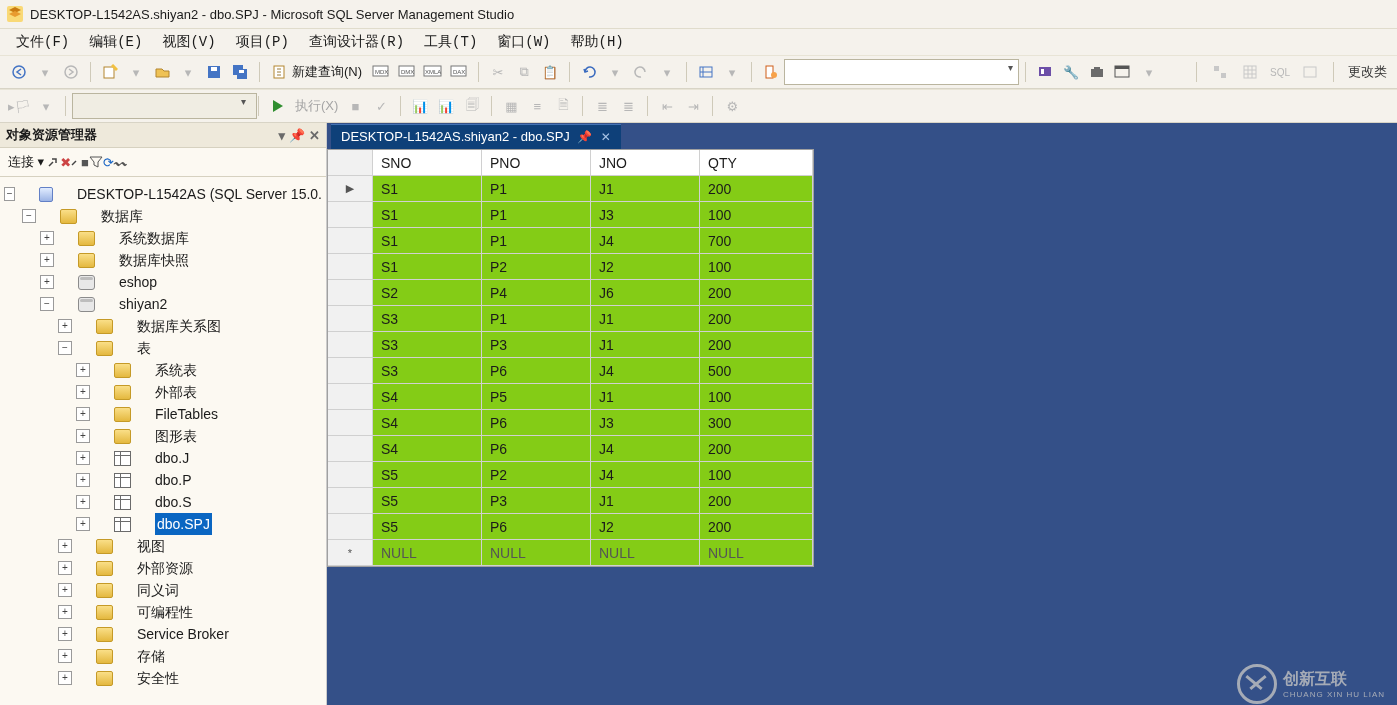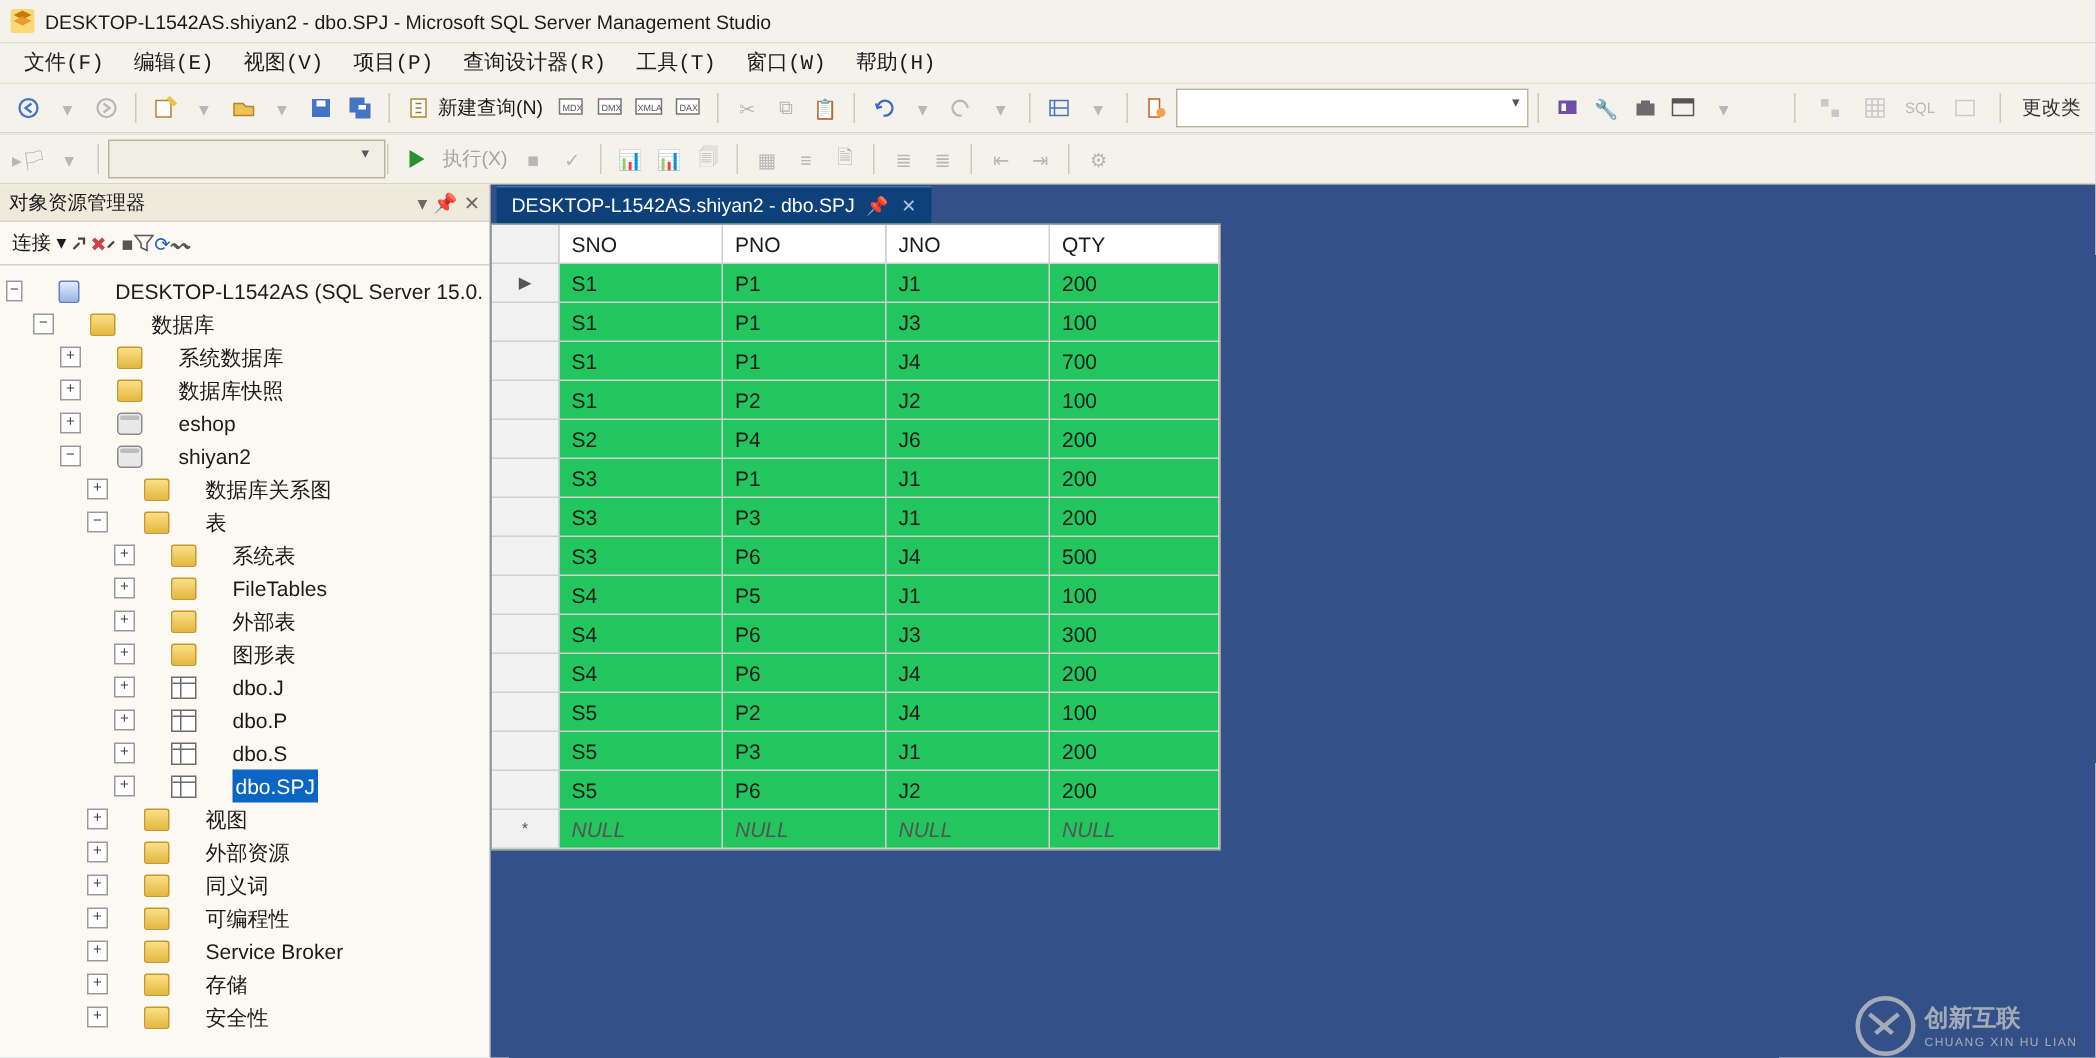--- a/index.html
+++ b/index.html
@@ -16,21 +16,21 @@
   .toolbar .sep { width:1px; height:20px; background:#cfcab9; margin:0 6px; }
   .toolbar .tb-label { margin:16px 4px; color:#333; }
   .toolbar .tb-label.disabled { color:#a5a5a5; }
   .toolbar .tb-select { height:22px; width:225px; border:1px solid #bab59f; background:#fff; font-size:12px; padding:1px 4px; }
   .play-btn { color:#2f8e2f !important; }
   .new-query-btn { display:flex; align-items:center; height:22px; padding:0 4px; margin:0 2px; border-radius:2px; }
   
   .layout { display:flex; height:calc(705px - 28px - 26px - 32px - 32px); position:relative; }
   
   .object-explorer { width:326px; background:#fcf9f2; border-right:1px solid #ccc; display:flex; flex-direction:column; }
-  .panel-title { display:flex; align-items:center; justify-content:space-between; height:24px; background:#eee9db; border-bottom:1px solid #d6d1c0; padding:0 6px; font-size:13px; }
+  .panel-title { display:flex; align-items:center; justify-content:space-between; height:24px; background:#eee9db; border-bottom:1px solid #d6d1c0; padding:0 6px; font-size:13px;font-weight:bold; }
   .panel-title .right { display:flex; gap:4px; color:#6a6a6a; }
   .panel-title .right span { cursor:pointer; }
   .panel-toolbar { display:flex; align-items:center; gap:0; height:28px; padding:0 8px; border-bottom:1px solid #d6d1c0; }
   .panel-toolbar .lbl { margin-right:2px; }
   .panel-toolbar .tb-btn { color:#555; }
   .tree { flex:1; overflow:auto; padding:6px 4px; font-size:14px; line-height:22px; }
   .tree .node { display:flex; align-items:center; white-space:nowrap;gap:19px; }
   .tree .toggle { display:inline-flex; width:12px; height:12px; border:1px solid #9a9a9a; align-items:center; justify-content:center; font-size:10px; line-height:1; margin-right:5px; background:#fff; color:#434343; }
   .tree .toggle.plus::after { content:"+"; }
   .tree .toggle.minus::after { content:"−"; }
@@ -41,26 +41,26 @@
   .ic-server { width:17px; height:17px; border-radius:2px; background:linear-gradient(#e1ecff,#9cb4e5); border:1px solid #6280c6; box-sizing:border-box; }
   .ic-table { width:16px; height:14px; background:#fff; border:1px solid #6b6b6b; box-sizing:border-box; position:relative; }
   .ic-table::before { content:""; position:absolute; left:0; right:0; top:3px; height:1px; background:#6b6b6b; }
   .ic-table::after { content:""; position:absolute; top:0; bottom:0; left:5px; width:1px; background:#6b6b6b; }
   .tree .selected { background:#0a66c2; color:#fff; padding:0 2px; }
   
   .doc-area { flex:1; background:#345088; position:relative; }
   .doc-tabs { display:flex; align-items:center; height:26px; padding-left:4px; }
   .doc-tab { display:flex; align-items:center; background:#0e4079; color:#fff; height:24px; padding:0 10px; font-size:13px; border-top:1px solid #4373b4; gap:8px; }
   .doc-tab .pin, .doc-tab .close { color:#a9c4e6; font-size:12px; cursor:pointer; }
-  .data-grid { background:#22c55e; border:1px solid #a0a0a0; margin:0; }
+  .data-grid { background:#84cc16; border:1px solid #a0a0a0; margin:0; }
   .data-grid table { border-collapse:collapse; font-size:14px; }
   .data-grid th, .data-grid td { border-right:1px solid #d0d0d0; border-bottom:1px solid #d0d0d0; text-align:left; height:25px; padding:0 8px; font-weight:normal; }
   .data-grid th { background:#fff; }
   .data-grid .row-header { width:28px; background:#f1f1f1; text-align:center; color:#555; font-size:11px; }
-  .data-grid .null { font-style:italic; color:#555; }
+  .data-grid .null { color:#555; }
   .col-sno{width:92px}.col-pno{width:92px}.col-jno{width:92px}.col-qty{width:96px}
   
   .watermark { position:absolute; right:12px; bottom:6px; display:flex; align-items:center; gap:6px; color:#c2c2c2; font-size:16px; font-weight:600; opacity:0.8; }
   .watermark .circle { width:34px; height:34px; border:3px solid #c2c2c2; border-radius:50%; position:relative; }
   .watermark .circle::before, .watermark .circle::after { content:""; position:absolute; width:20px; height:3px; background:#c2c2c2; }
   .watermark .circle::before{ top:14px; left:4px; transform:rotate(40deg); }
   .watermark .circle::after{ top:14px; left:8px; transform:rotate(-40deg); }
   .right-toolbar-extra { display:flex; align-items:center; margin-left:auto; gap:4px; }
   svg { display:block; }
   
@@ -349,26 +349,26 @@
           <span>表</span>
         </div>
       <div class="node" style="padding-left:72px">
           <span class="toggle plus"></span>
           <span class="ic ic-folder"></span>
           <span>系统表</span>
         </div>
       <div class="node" style="padding-left:72px">
           <span class="toggle plus"></span>
           <span class="ic ic-folder"></span>
+          <span>外部表</span>
+        </div>
+      <div class="node" style="padding-left:72px">
+          <span class="toggle plus"></span>
+          <span class="ic ic-folder"></span>
           <span>FileTables</span>
-        </div>
-      <div class="node" style="padding-left:72px">
-          <span class="toggle plus"></span>
-          <span class="ic ic-folder"></span>
-          <span>外部表</span>
         </div>
       <div class="node" style="padding-left:72px">
           <span class="toggle plus"></span>
           <span class="ic ic-folder"></span>
           <span>图形表</span>
         </div>
       <div class="node" style="padding-left:72px">
           <span class="toggle plus"></span>
           <span class="ic ic-table"></span>
           <span>dbo.J</span>

